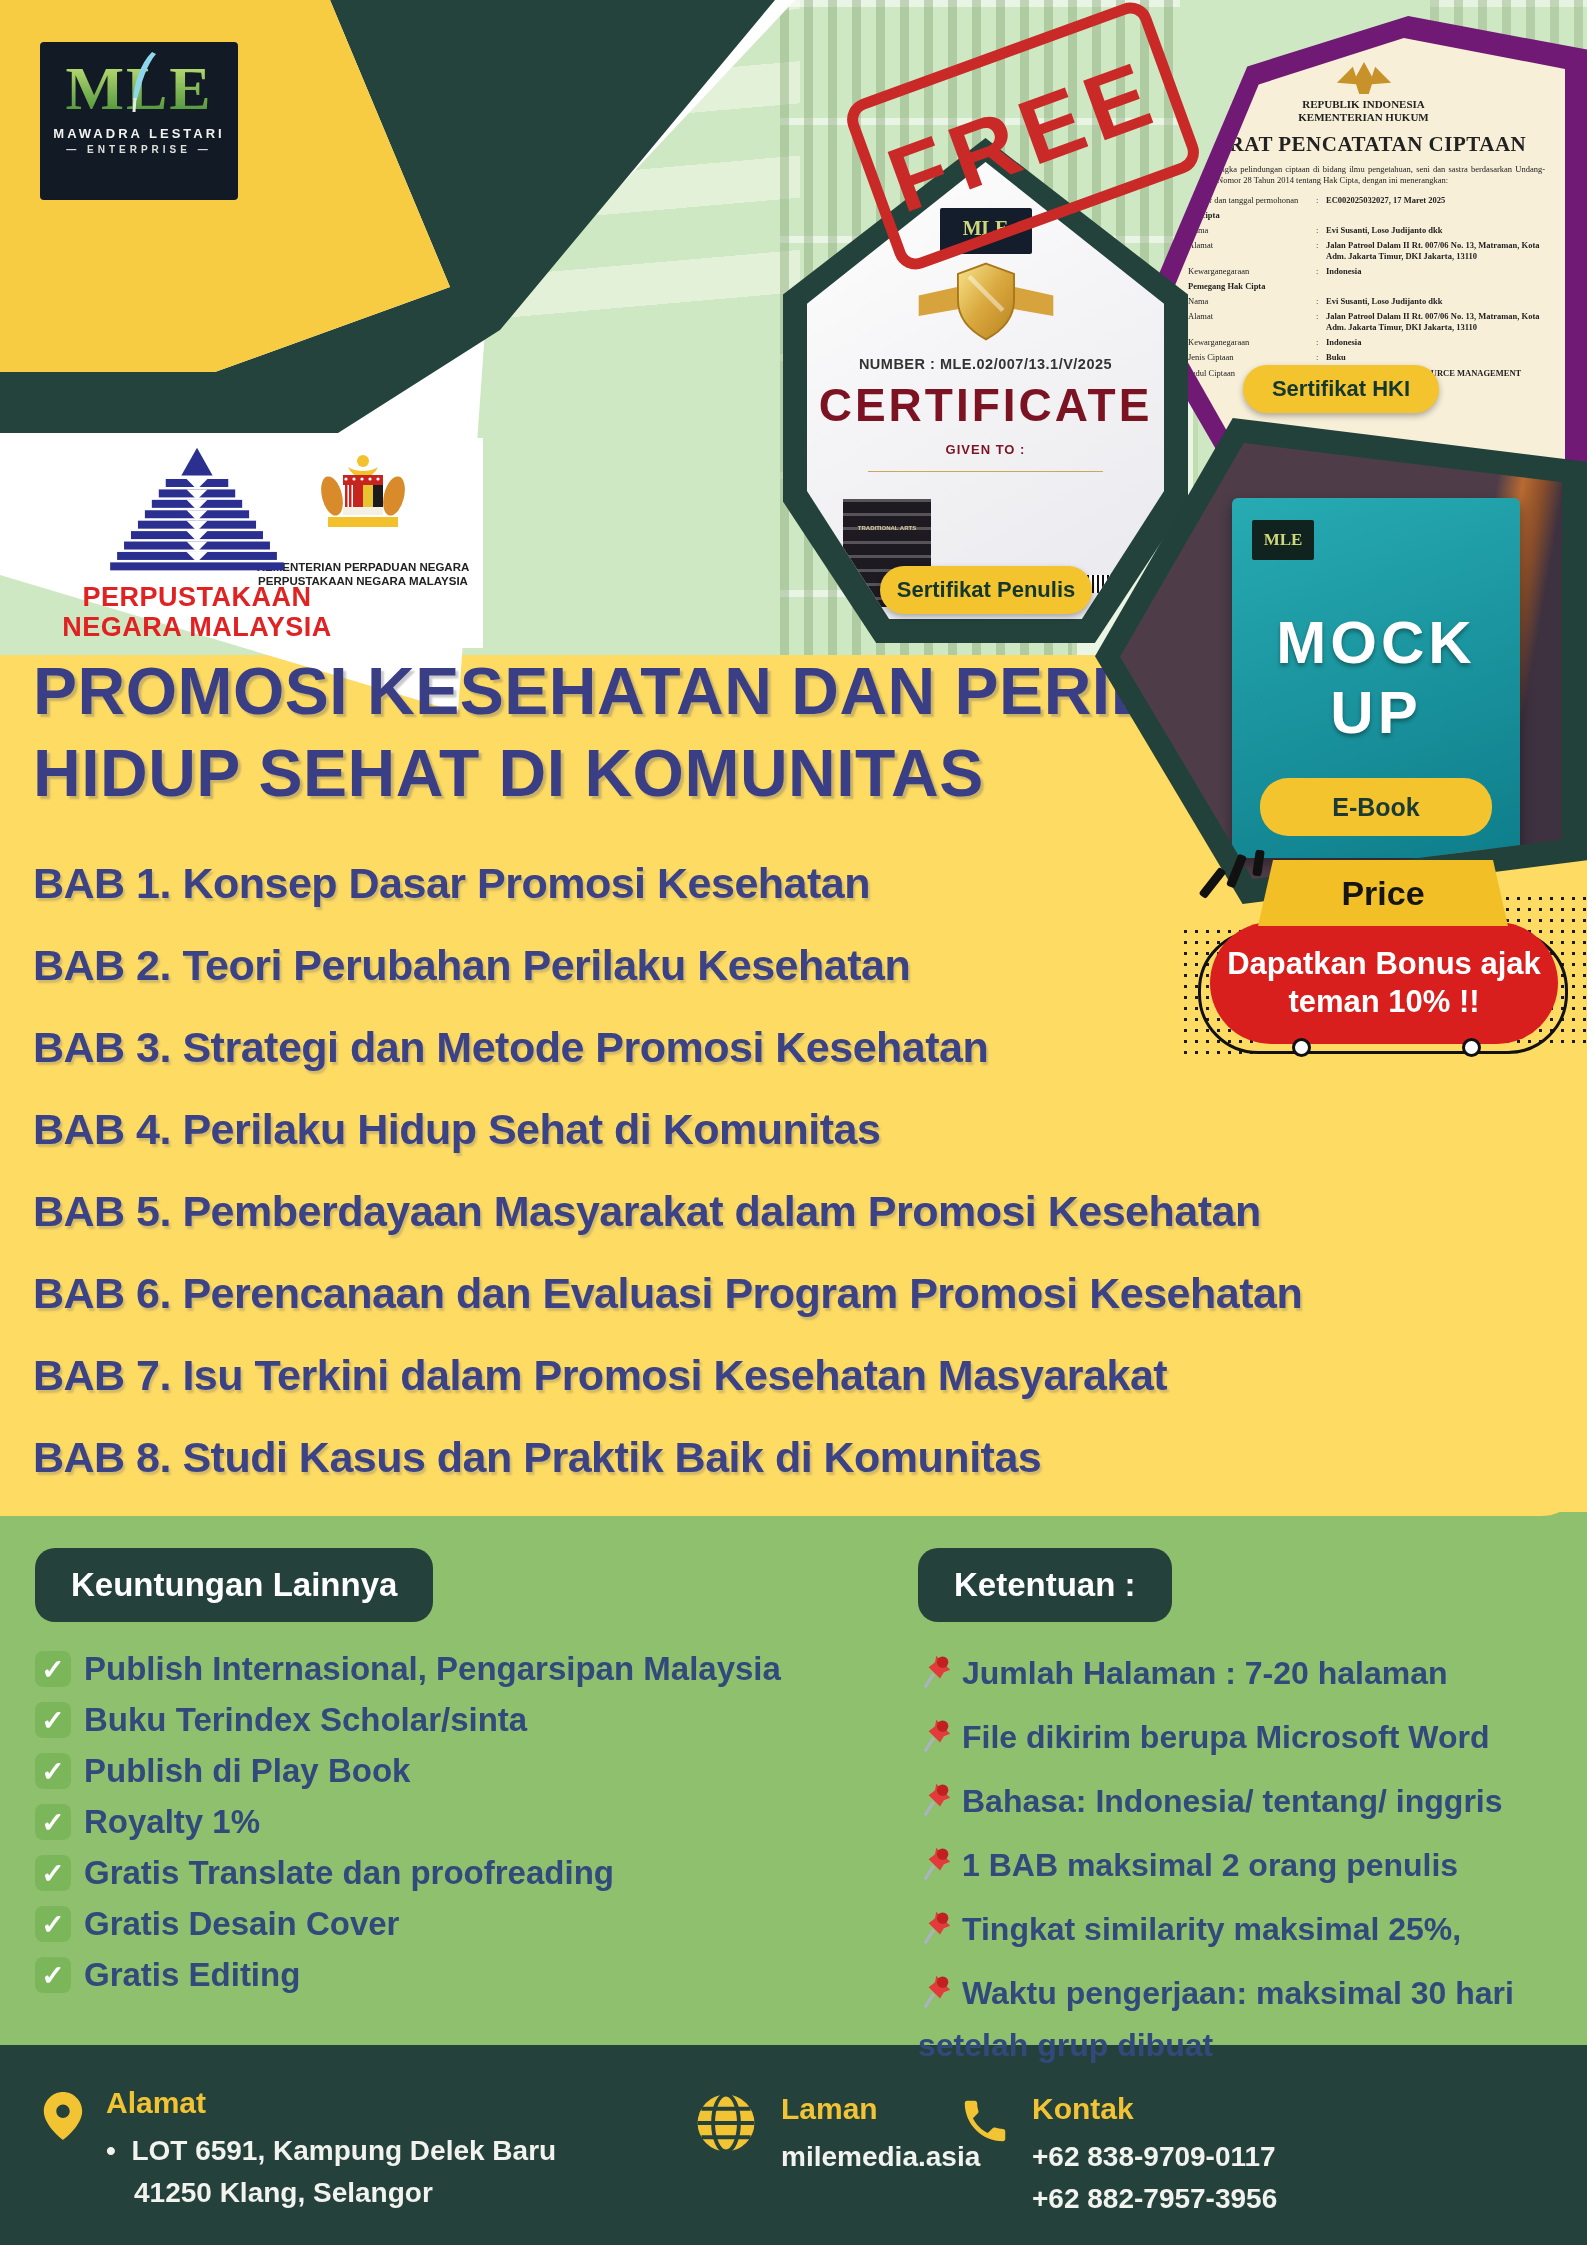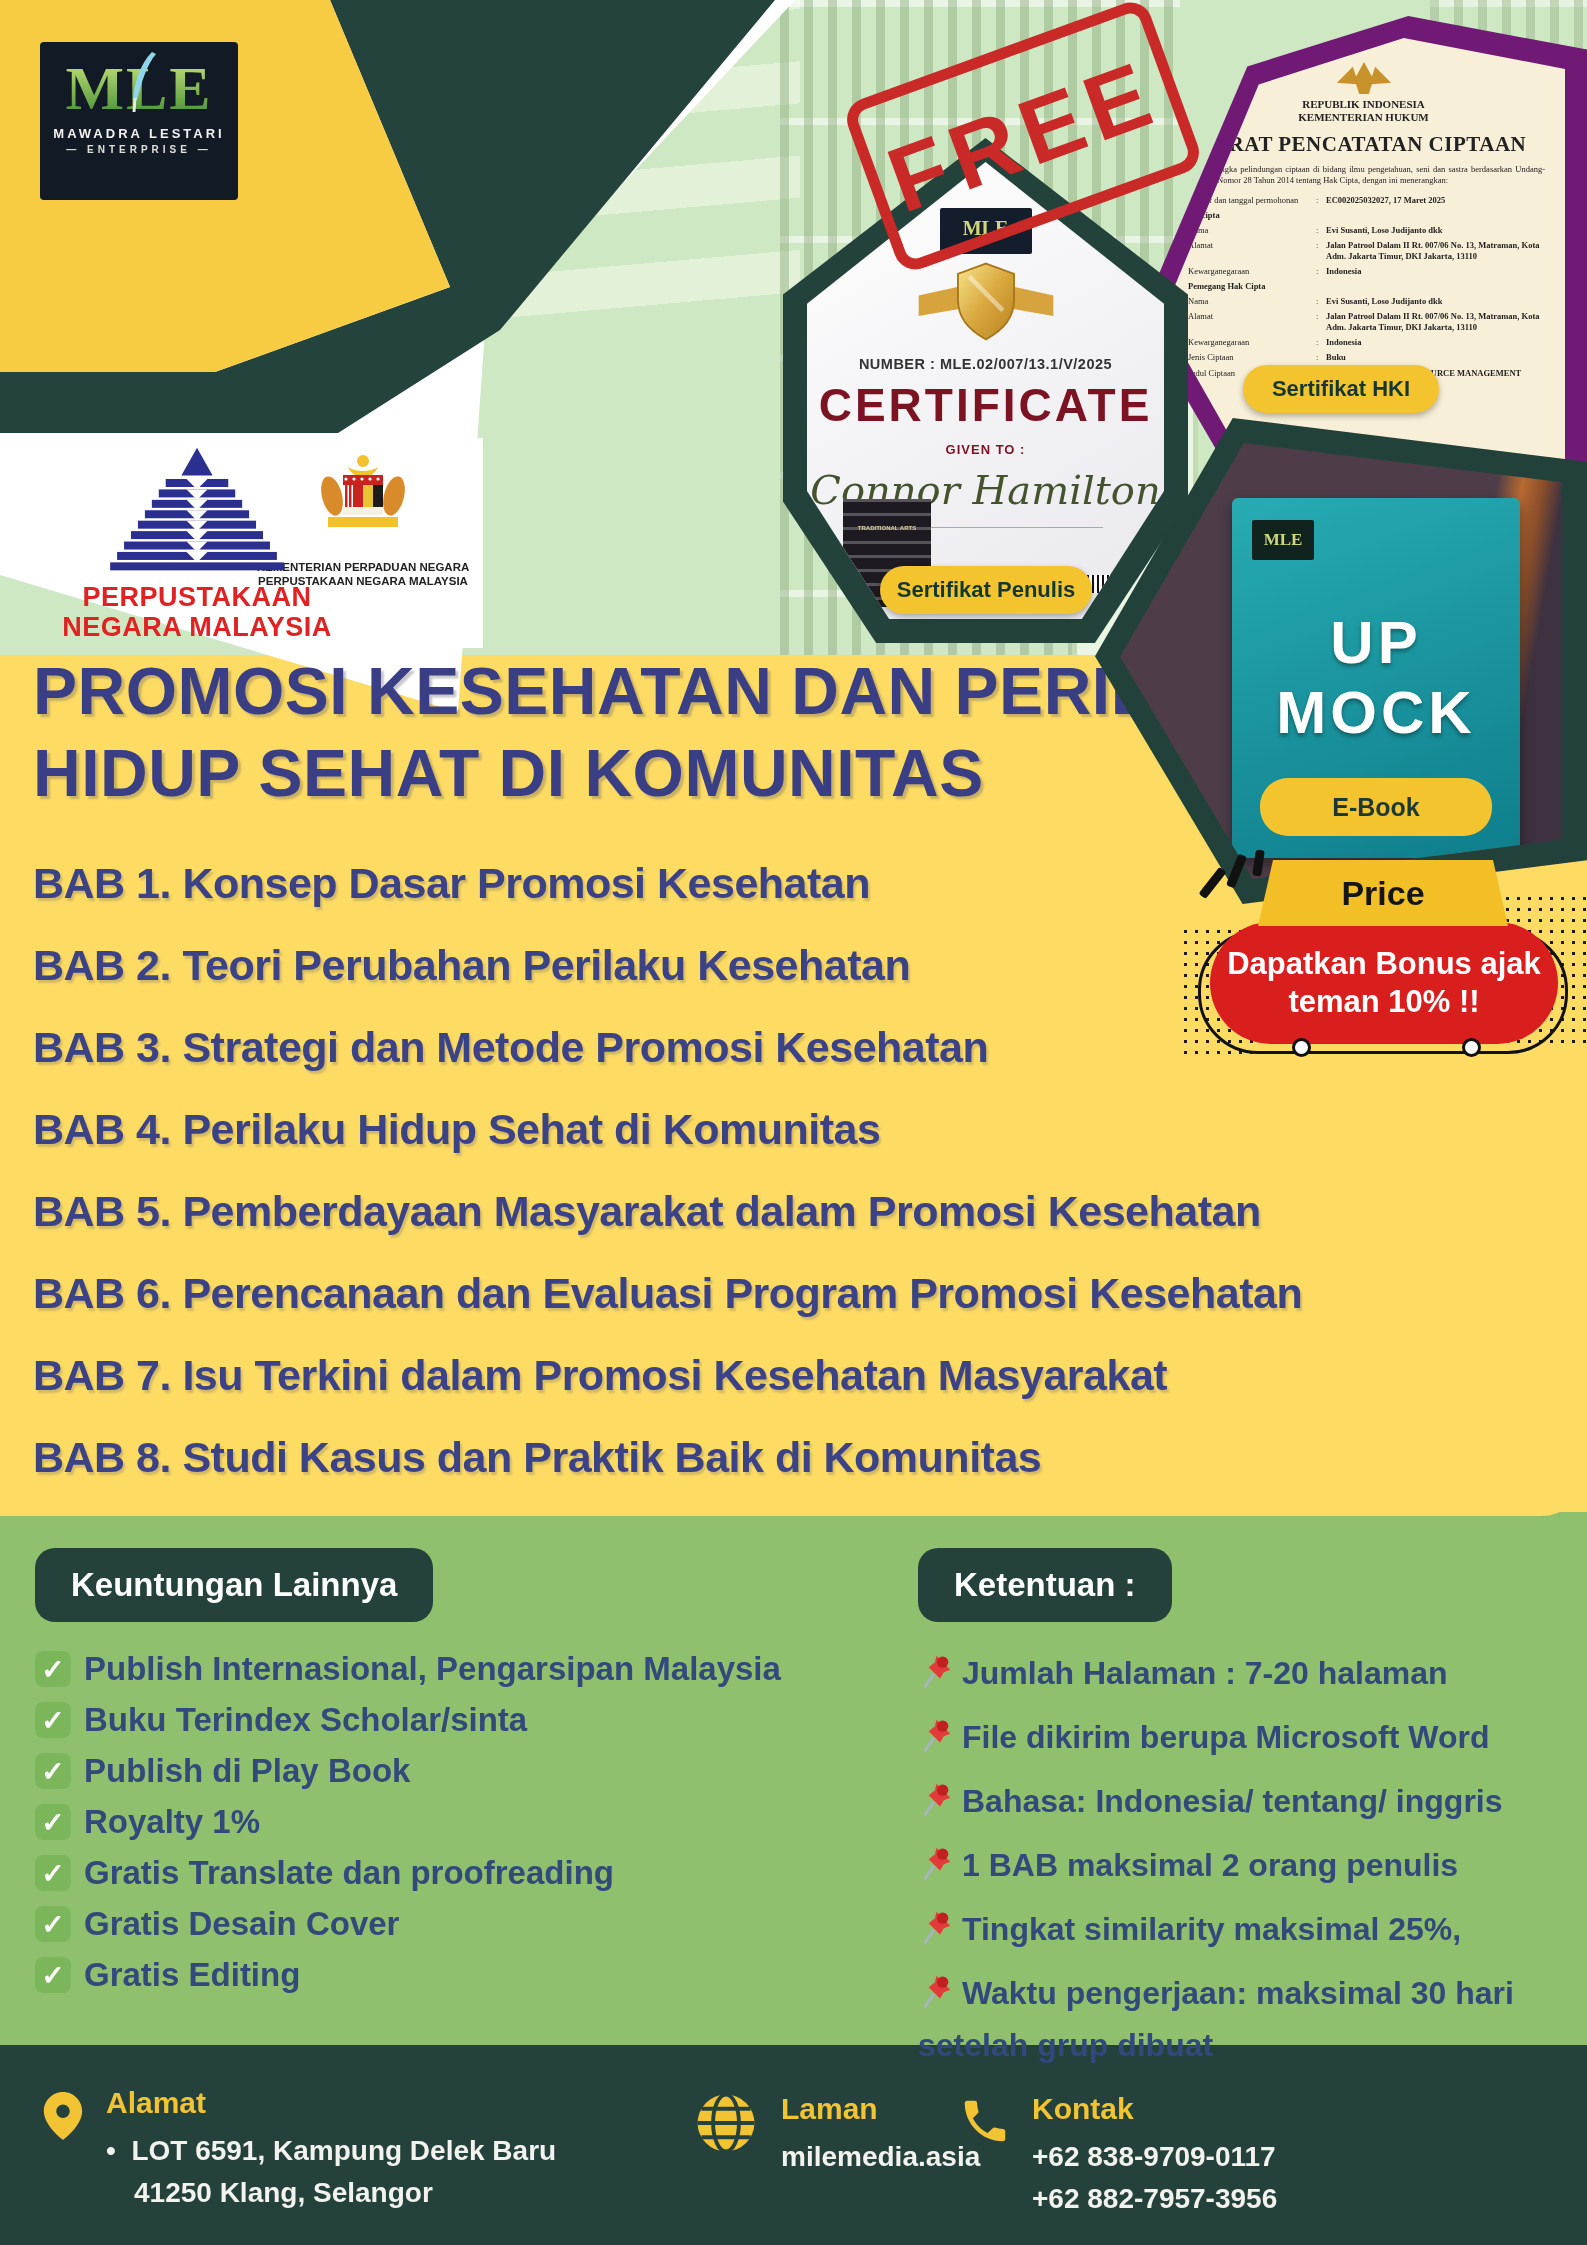--- a/index.html
+++ b/index.html
@@ -259,21 +259,20 @@
         </linearGradient>
           </defs>
         <polygon points="8,40 54,30 54,54 8,62" fill="#d7a33c"></polygon>
         <polygon points="152,40 106,30 106,54 152,62" fill="#d7a33c"></polygon>
         <path d="M80,6 L110,17 V45 C110,65 97,78 80,87 C63,78 50,65 50,45 V17 Z" fill="url(#gold)" stroke="#a8771c" stroke-width="2"></path>
         <path d="M62,20 L98,56" stroke="#ffffff" stroke-width="5" opacity=".45"></path>
       </svg>
       <div class="c-number">NUMBER : MLE.02/007/13.1/V/2025</div>
       <div class="c-word">CERTIFICATE</div>
       <div class="c-given">GIVEN TO :</div>
-      <div class="c-name">Connor Hamilton</div>
       <div class="c-line"></div>
       <div class="c-book">
         <span>TRADITIONAL ARTS</span>
       </div>
       <div class="c-barcode"></div>
     </div>
   </div>
   <div class="abs pill pill-penulis">Sertifikat Penulis</div>
 
   <div class="abs hex-hki">
@@ -344,22 +343,22 @@
       </div>
     </div>
   </div>
   <div class="abs pill pill-hki">Sertifikat HKI</div>
 
   <div class="abs hex-mock">
     <div class="inner">
       <div class="book">
         <div class="m-logo">MLE</div>
         <div class="m-title">
+          <div>MOCK</div>
           <div>UP</div>
-          <div>MOCK</div>
         </div>
         <div class="m-pill">E-Book</div>
       </div>
     </div>
   </div>
 
   <div class="abs price">
     <div class="p-dots l"></div>
     <div class="p-dots r"></div>
     <div class="p-outline"></div>

